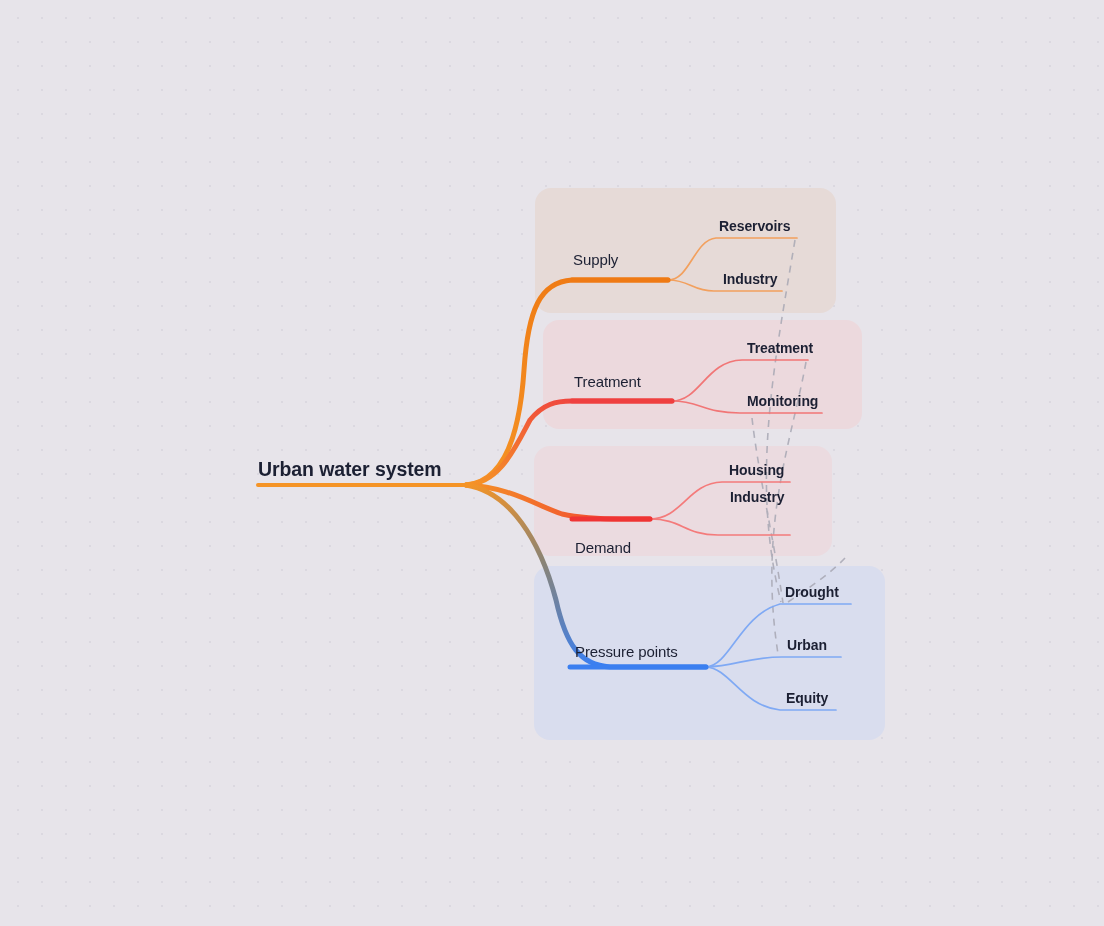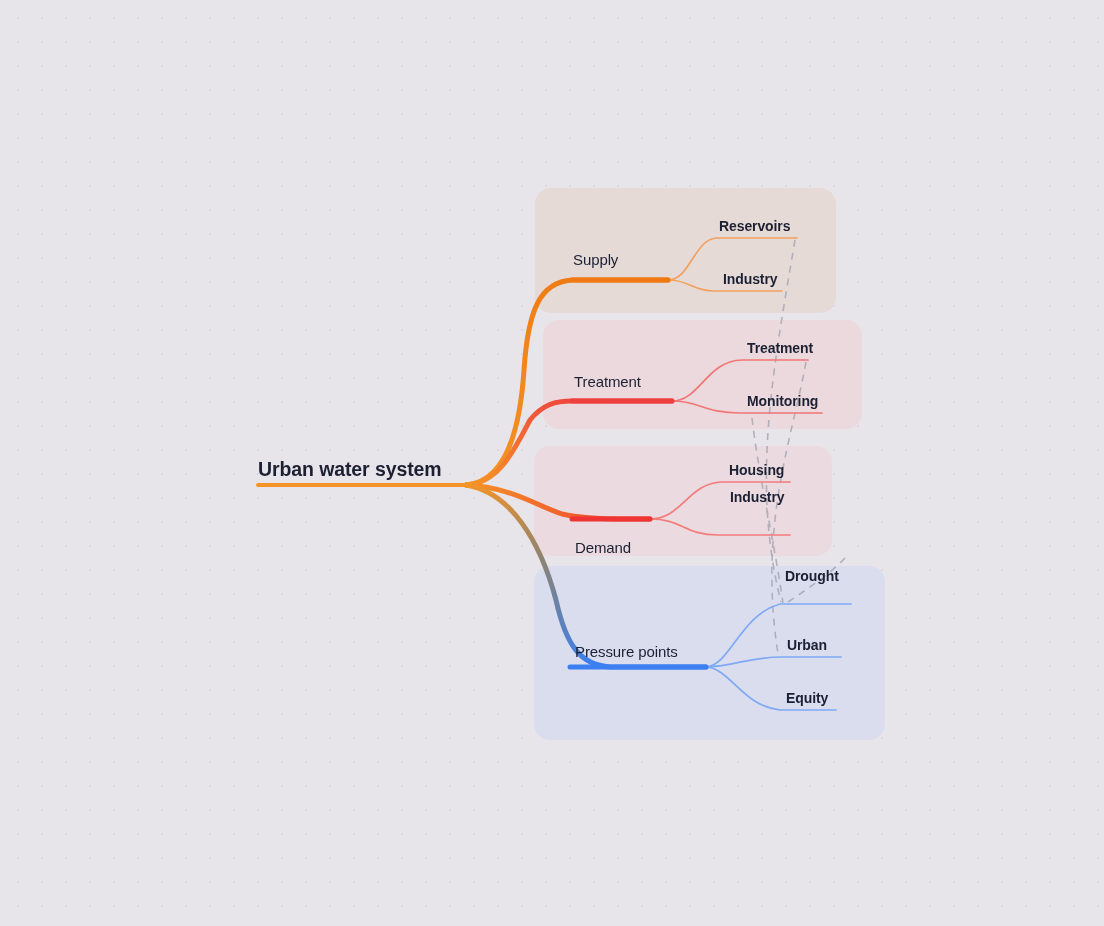--- a/index.html
+++ b/index.html
@@ -129,15 +129,15 @@
 
 <div class="node-label branch-label" style="left:574px; top:373px;">Treatment</div>
 <div class="node-label leaf-label" style="left:747px; top:340px;">Treatment</div>
 <div class="node-label leaf-label" style="left:747px; top:393px;">Monitoring</div>
 
 <div class="node-label branch-label" style="left:575px; top:495px;margin-top:44px;">Demand</div>
 <div class="node-label leaf-label" style="left:729px; top:462px;">Housing</div>
 <div class="node-label leaf-label" style="left:730px; top:489px;">Industry</div>
 
 <div class="node-label branch-label" style="left:575px; top:643px;">Pressure points</div>
-<div class="node-label leaf-label" style="left:785px; top:568px;">Drought</div>
+<div class="node-label leaf-label" style="left:785px; top:584px;">Drought</div>
 <div class="node-label leaf-label" style="left:787px; top:637px;">Urban</div>
 <div class="node-label leaf-label" style="left:786px; top:690px;">Equity</div>
 
 </body></html>

